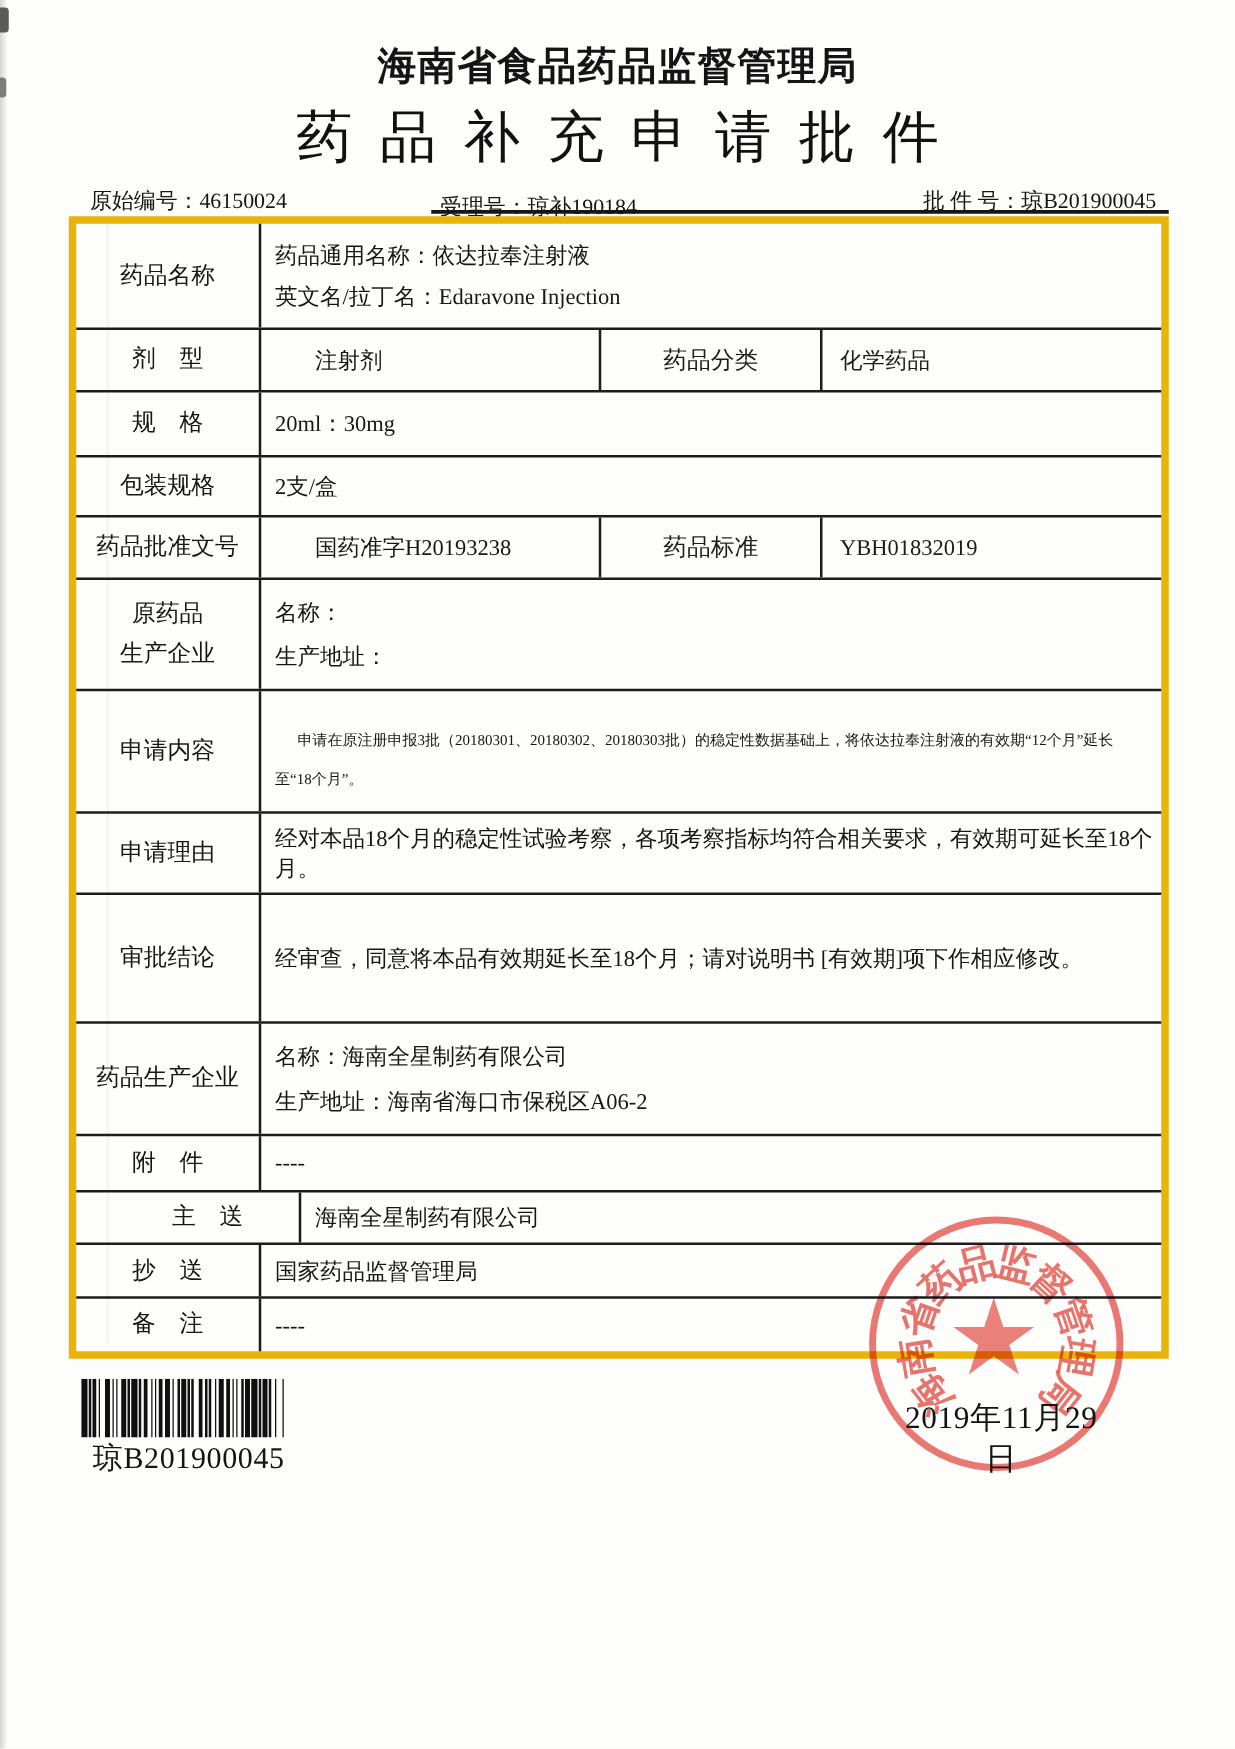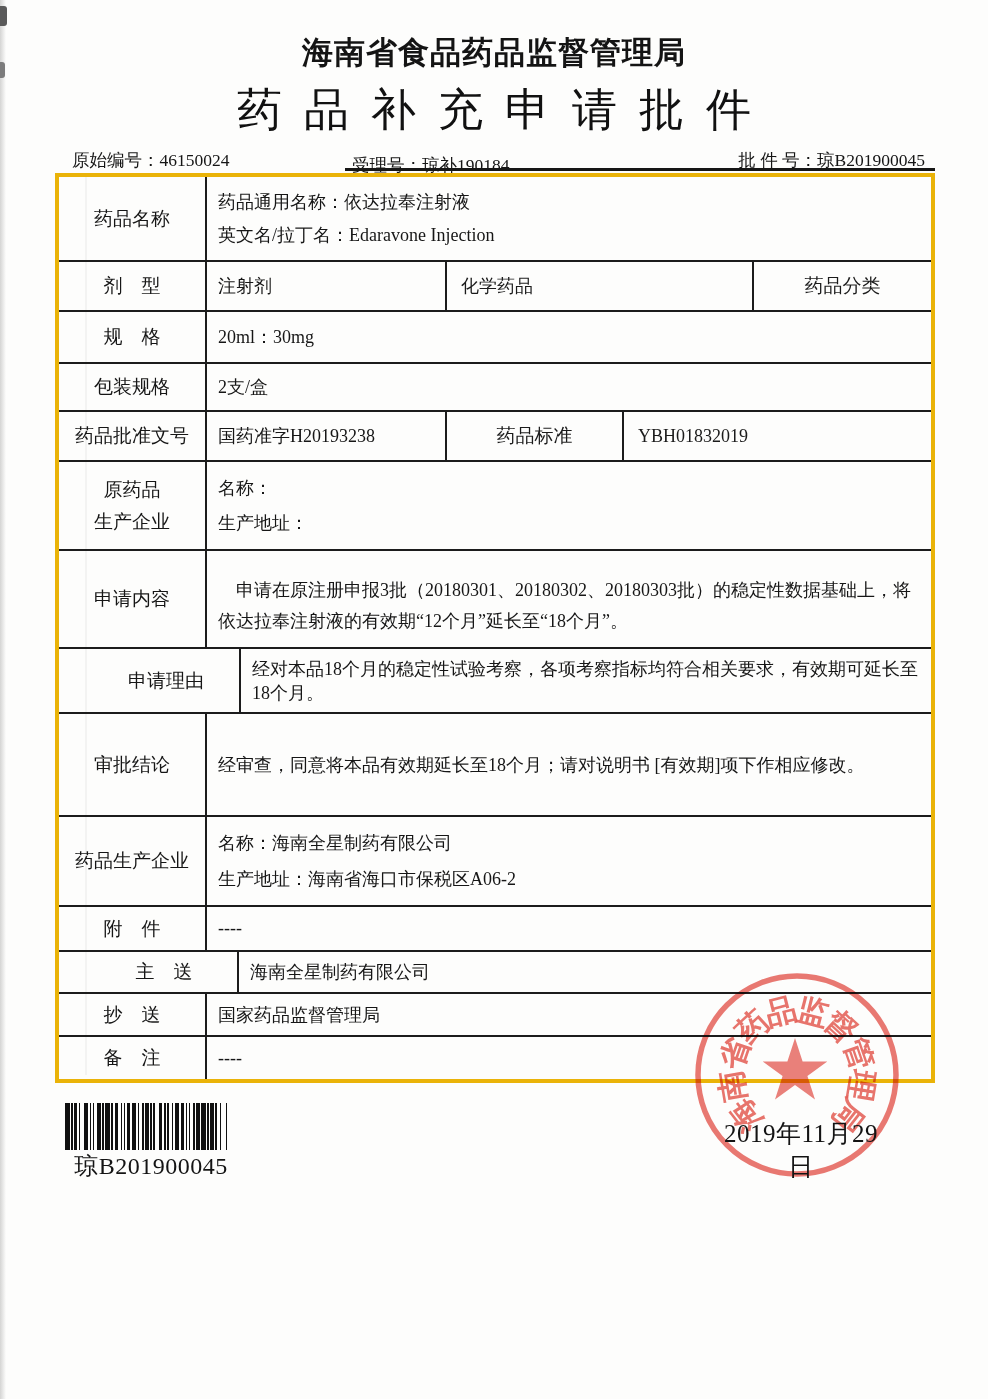--- a/index.html
+++ b/index.html
@@ -33,43 +33,43 @@
   }
   .meta{position:absolute;left:0;top:148px;width:988px;height:22px;font-size:17.5px;color:#151515;}
   .meta-original{position:absolute;left:72px;top:0;}
   .meta-acceptance{position:absolute;left:352px;top:5px;}
   .meta-approval{position:absolute;right:63px;top:0;}
   .thick-line{position:absolute;left:345px;top:168px;width:590px;height:3px;background:#161616;}
 
   
   .doc-table{
     position:absolute;left:55px;top:173px;width:880px;
-    border:4px solid #eab308;box-sizing:border-box;background:transparent;
+    border:6px solid #eab308;box-sizing:border-box;background:transparent;
   }
   .row{display:flex;border-bottom:2px solid #1c1c1c;box-sizing:border-box;}
   .row.last{border-bottom:none;}
   .cell{box-sizing:border-box;border-right:2px solid #1c1c1c;}
   .cell:last-child{border-right:none;}
   .label{
     width:148px;flex:0 0 148px;display:flex;flex-direction:column;
     align-items:center;justify-content:center;text-align:center;
     font-size:19px;color:#161616;line-height:32px;
   }
   .value{flex:1 1 auto;display:flex;align-items:center;font-size:18px;padding-left:11px;color:#161616;}
   .value.multi{flex-direction:column;align-items:stretch;justify-content:space-around;padding:8px 8px 8px 11px;}
   .value.multi .line{display:block;}
-  .w240{width:240px;flex:0 0 240px;}
+  .w240{width:240px;flex:0 0 240px;margin-left:32px;}
   .w177{width:177px;flex:0 0 177px;display:flex;align-items:center;justify-content:center;text-align:center;font-size:19px;}
   .w315{flex:1 1 auto;display:flex;align-items:center;font-size:18px;padding-left:14px;}
   .para{
     display:block;align-items:flex-start;padding:24px 16px 0 11px;
-    text-indent:18px;line-height:31px;font-size:18px;
+    text-indent:18px;line-height:31px;font-size:12px;
   }
   .r1{height:85px;}.r2{height:50px;}.r3{height:52px;}.r4{height:48px;}
-  .r5{height:50px;}.r6{height:89px;}.r7{height:98px;}.r8{height:65px;padding-left:34px;}
+  .r5{height:50px;}.r6{height:89px;}.r7{height:98px;}.r8{height:65px;}
   .r9{height:103px;}.r10{height:90px;}.r11{height:45px;}.r12{height:42px;padding-left:32px;}
   .r13{height:43px;}.r14{height:42px;}
 
   
   .stamp{position:absolute;left:670px;top:950px;width:256px;height:256px;
     mix-blend-mode:multiply;opacity:.92;}
   .stamp circle{fill:none;stroke-width:5.5px;}
   .stamp text{font-family:"Liberation Serif","DejaVu Serif",serif;font-size:31px;font-weight:600;}
   .stamp-date{
     position:absolute;left:716px;top:1117px;width:170px;text-align:center;
@@ -112,22 +112,22 @@
       <div class="cell label">药品名称</div>
       <div class="cell value multi">
         <span class="line">药品通用名称：依达拉奉注射液</span>
         <span class="line">英文名/拉丁名：Edaravone Injection</span>
       </div>
     </div>
 
     <div class="row r2">
       <div class="cell label">剂　型</div>
       <div class="cell value w240">注射剂</div>
+      <div class="cell w177">药品分类</div>
       <div class="cell w315">化学药品</div>
-      <div class="cell w177">药品分类</div>
     </div>
 
     <div class="row r3">
       <div class="cell label">规　格</div>
       <div class="cell value">20ml：30mg</div>
     </div>
 
     <div class="row r4">
       <div class="cell label">包装规格</div>
       <div class="cell value">2支/盒</div>

